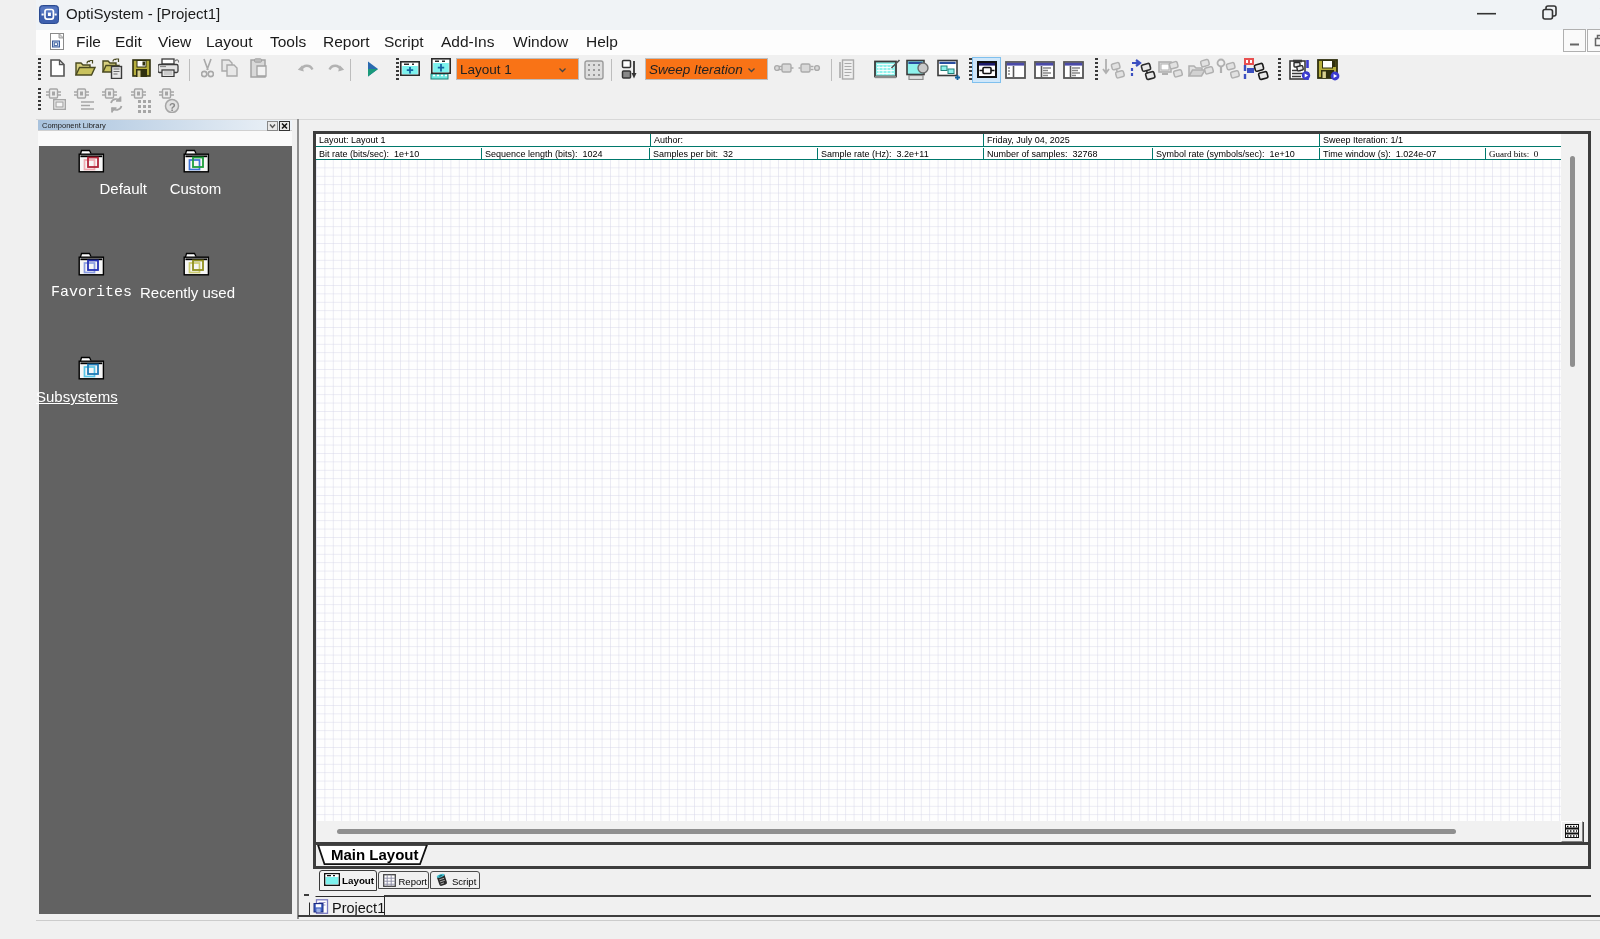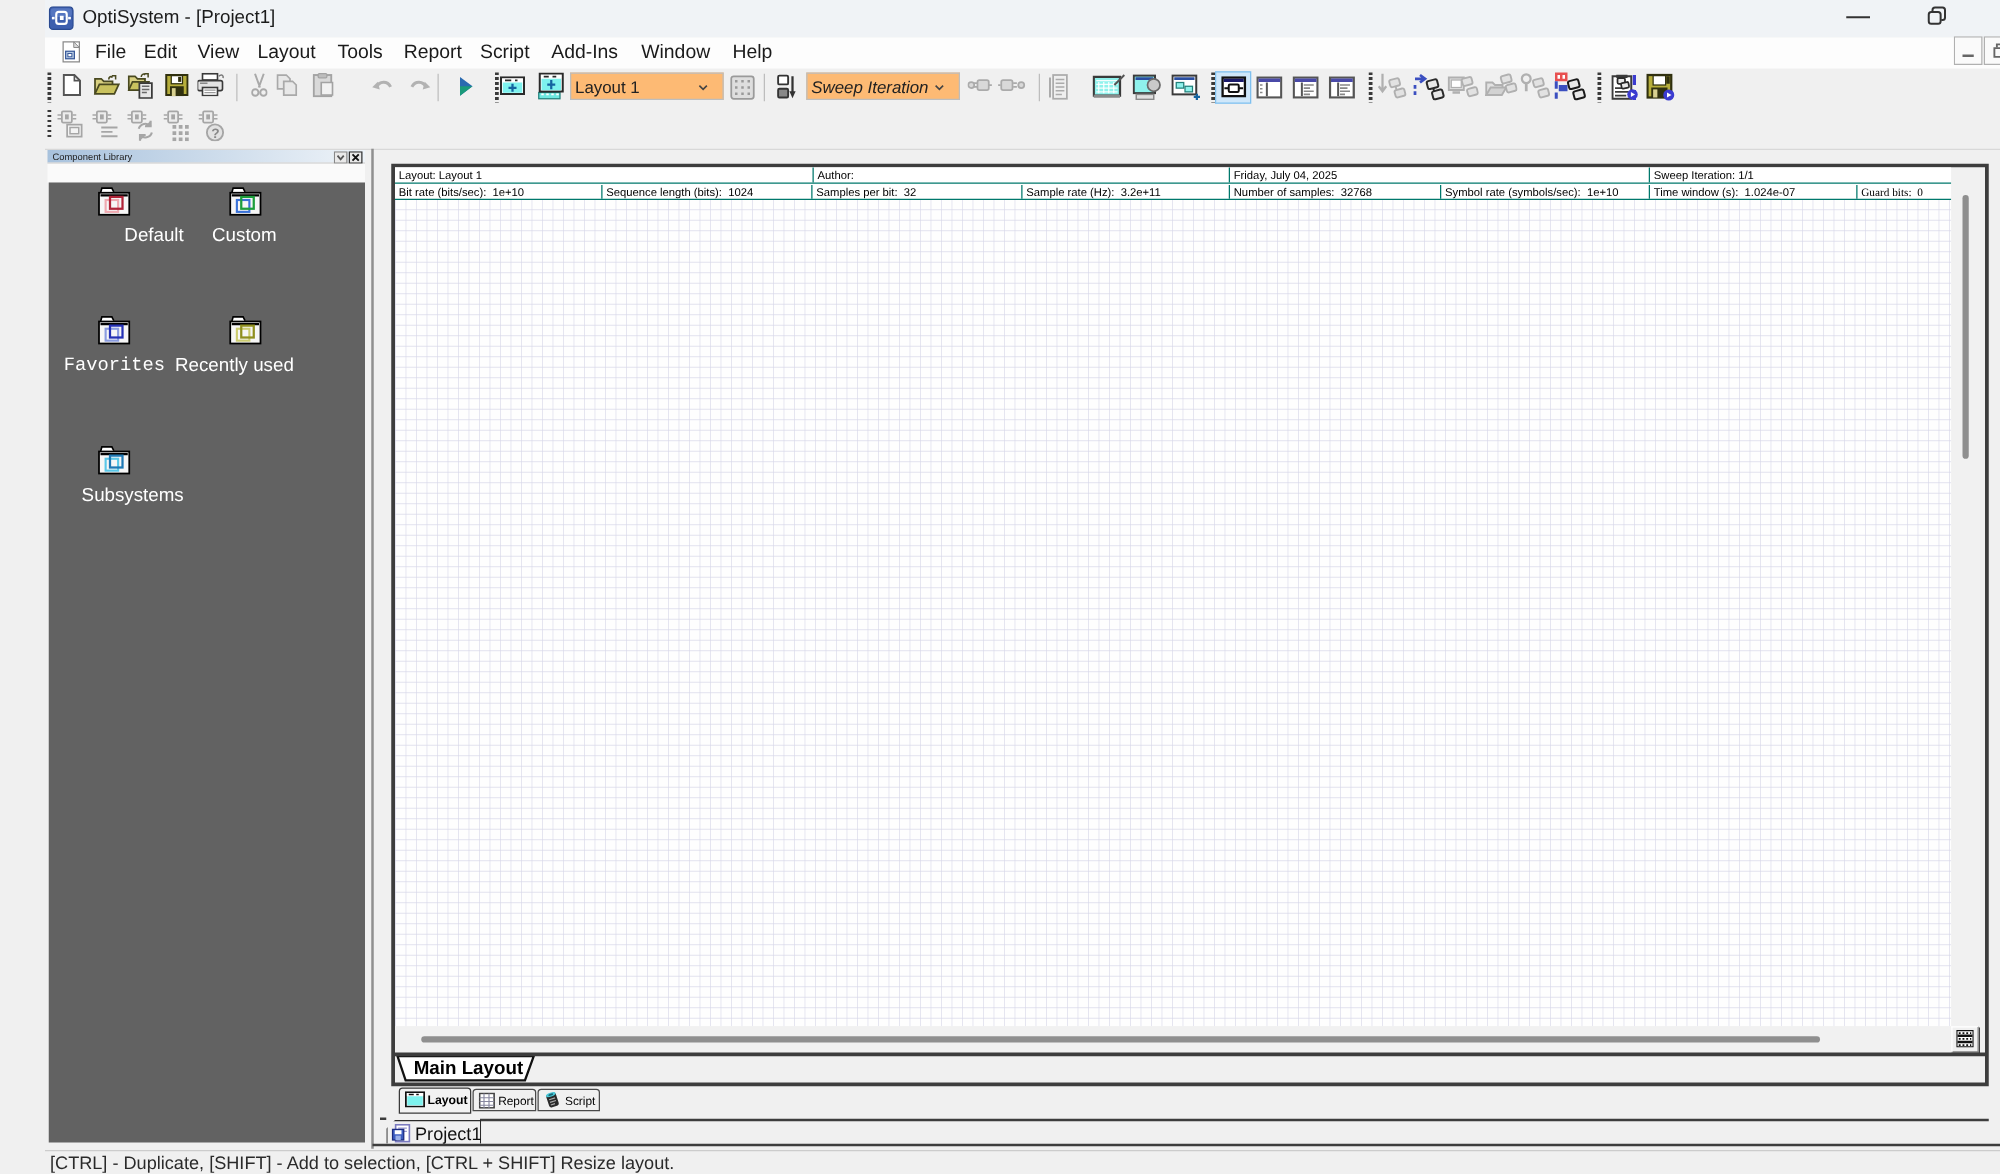--- a/index.html
+++ b/index.html
@@ -2,21 +2,21 @@
 <html><head>
 <meta charset="utf-8">
 <style>
 * { margin:0; padding:0; box-sizing:border-box; }
 html,body { width:1600px; height:939px; overflow:hidden; font-family:"Liberation Sans", sans-serif; background:#f0f0f0; }
 .abs { position:absolute; }
 #page { position:relative; width:1600px; height:939px;margin-left:36px; }
 .grip { background:repeating-linear-gradient(to bottom,#3a3a3a 0 2px,transparent 2px 4px); width:3px; }
 .hgrip { background:repeating-linear-gradient(to right,#3a3a3a 0 2px,transparent 2px 4px); height:3px; }
 .sep { width:1px; background:#bdbdbd; }
-.combo { background:#fdba74; border:1px solid #bdbdbd; font-size:13.5px; color:#222; }
+.combo { background:#f97316; border:1px solid #bdbdbd; font-size:13.5px; color:#222; }
 .combo .arr { position:absolute; right:11px; top:7px; width:9px; height:8px; }
 .tealcell { position:absolute; border-right:1px solid #00786c; font-size:9px; color:#000; padding:1px 0 0 3px; white-space:nowrap; overflow:hidden; }
 </style>
 </head>
 <body>
 <div id="page">
 
 <div class="abs" style="left:0;top:0;width:1600px;height:30px;background:#f0f3f6;"></div>
 <svg class="abs" style="left:3px;top:5px" width="20" height="19" viewBox="0 0 20 19">
   <rect x="0.5" y="0.5" width="19" height="18" rx="3" fill="#3d5fae" stroke="#2a4a90"></rect>
@@ -446,21 +446,21 @@
   <path d="M3 8 L4.5 2.5 H12.5 L14 5.5" fill="#fff" stroke="#000" stroke-width="1.3"></path>
   <rect x="2.2" y="6.2" width="24.2" height="17.6" fill="#f6f6f6" stroke="#000" stroke-width="1.4"></rect>
   <rect x="3.4" y="7.4" width="21.8" height="1.8" fill="#000"></rect>
   <rect x="7.5" y="12" width="10" height="9.5" fill="none" stroke="#59c7e8" stroke-width="1.7"></rect>
   <rect x="11" y="9.5" width="10" height="9.5" fill="none" stroke="#1e78b4" stroke-width="1.8"></rect>
 </svg>
 <div class="abs" style="left:0px;top:180px;width:111px;text-align:right;font-size:15px;color:#fff;">Default</div>
 <div class="abs" style="left:104px;top:180px;width:111px;text-align:center;font-size:15px;color:#fff;">Custom</div>
 <div class="abs" style="left:0px;top:284px;width:111px;text-align:center;font-size:15px;color:#fff;font-family:Liberation Mono, monospace;">Favorites</div>
 <div class="abs" style="left:104px;top:284px;width:111px;text-align:left;font-size:15px;color:#fff;">Recently used</div>
-<div class="abs" style="left:0px;top:388px;width:111px;text-align:right;font-size:15px;color:#fff;">Subsystems</div>
+<div class="abs" style="left:0px;top:388px;width:111px;text-align:left;font-size:15px;color:#fff;text-decoration:underline;">Subsystems</div>
 </div>
 
 <div class="abs" style="left:261px;top:119px;width:2px;height:800px;background:#8f8f8f;"></div>
 
 <div class="abs" style="left:277px;top:131px;width:1278px;height:738px;border:3px solid #3d3d3d;background:#f0f0f0;"></div>
 
 <div class="abs" style="left:280px;top:134px;width:1245px;height:687px;background:#fefefe;"></div>
 <svg class="abs" style="left:280px;top:159px" width="1245" height="662">
   <defs>
         <pattern id="gridp" width="8.4" height="8.4" patternUnits="userSpaceOnUse">
@@ -548,21 +548,20 @@
   <rect x="1" y="4.5" width="9" height="8.5" fill="#3c5cc0" stroke="#1a2a80" stroke-width="1"></rect>
   <rect x="2.8" y="5.2" width="5.4" height="3.2" fill="#fff"></rect>
   <rect x="3.4" y="9.5" width="4.2" height="3.5" fill="#9ab0e8"></rect>
 </svg>
 <div class="abs" style="left:296px;top:899.5px;font-size:14.5px;color:#111;">Project1</div>
 
 <div class="abs" style="left:262px;top:914.5px;width:1303px;height:2px;background:#3d3d3d;"></div>
 </div>
 
 <div class="abs" style="left:0;top:920px;width:1600px;height:1px;background:#cccccc;"></div>
-<div class="abs" style="left:4px;top:923px;font-size:14.5px;color:#2a2a2a;">[CTRL] - Duplicate, [SHIFT] - Add to selection, [CTRL + SHIFT] Resize layout.</div>
 
 <div class="abs" style="left:1565px;top:119px;width:1px;height:800px;background:#aaaaaa;"></div>
 <div class="abs hgrip" style="left:1570px;top:120px;width:26px;"></div>
 <div id="righttb">
 
 <div class="abs" style="left:1568px;top:125px;width:29px;height:27px;background:#d6e9fa;border:1.3px solid #7fb7e8;"></div>
 <div class="abs" style="left:1568px;top:516px;width:29px;height:25px;background:#d6e9fa;border:1.3px solid #7fb7e8;"></div>
 <div class="abs" style="left:1568px;top:567px;width:29px;height:25px;background:#d6e9fa;border:1.3px solid #7fb7e8;"></div>
 <div class="abs" style="left:1568px;top:619px;width:29px;height:25px;background:#d6e9fa;border:1.3px solid #7fb7e8;"></div>
 

